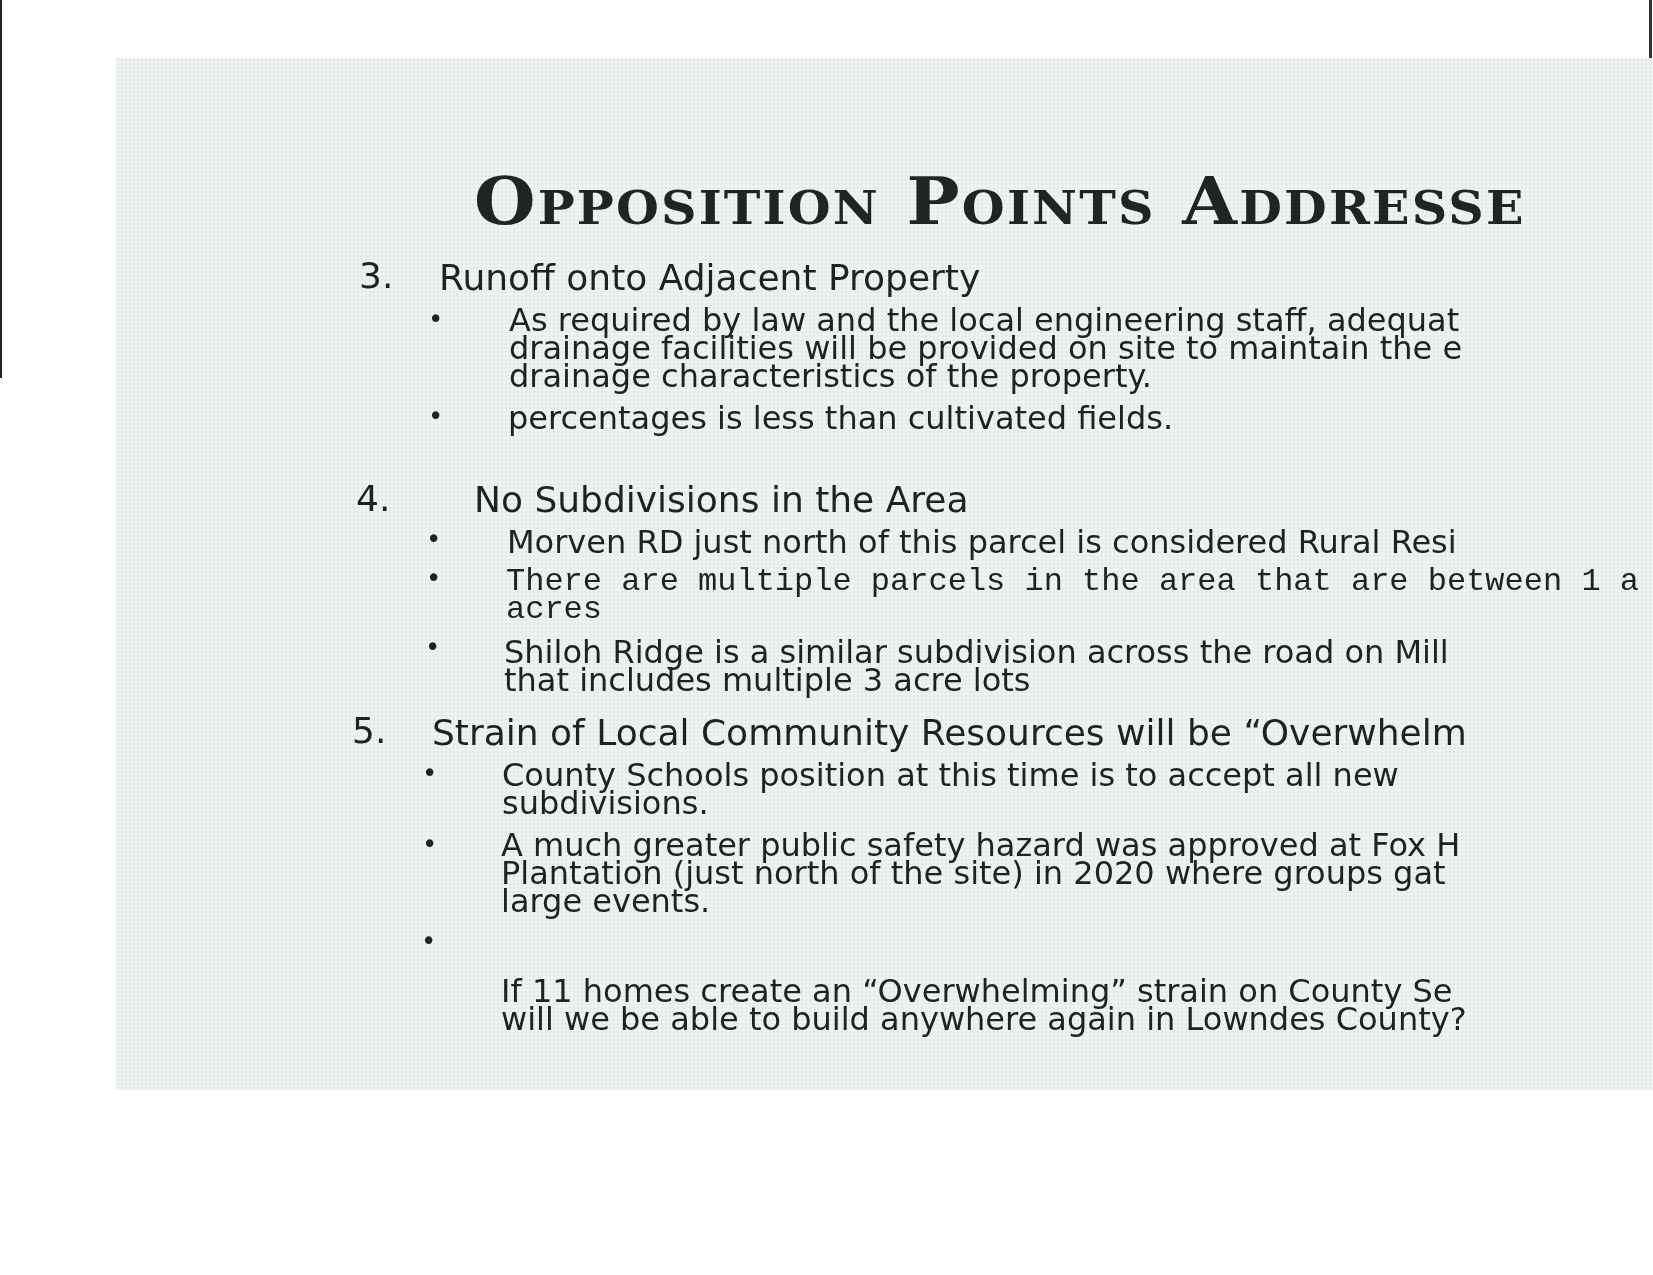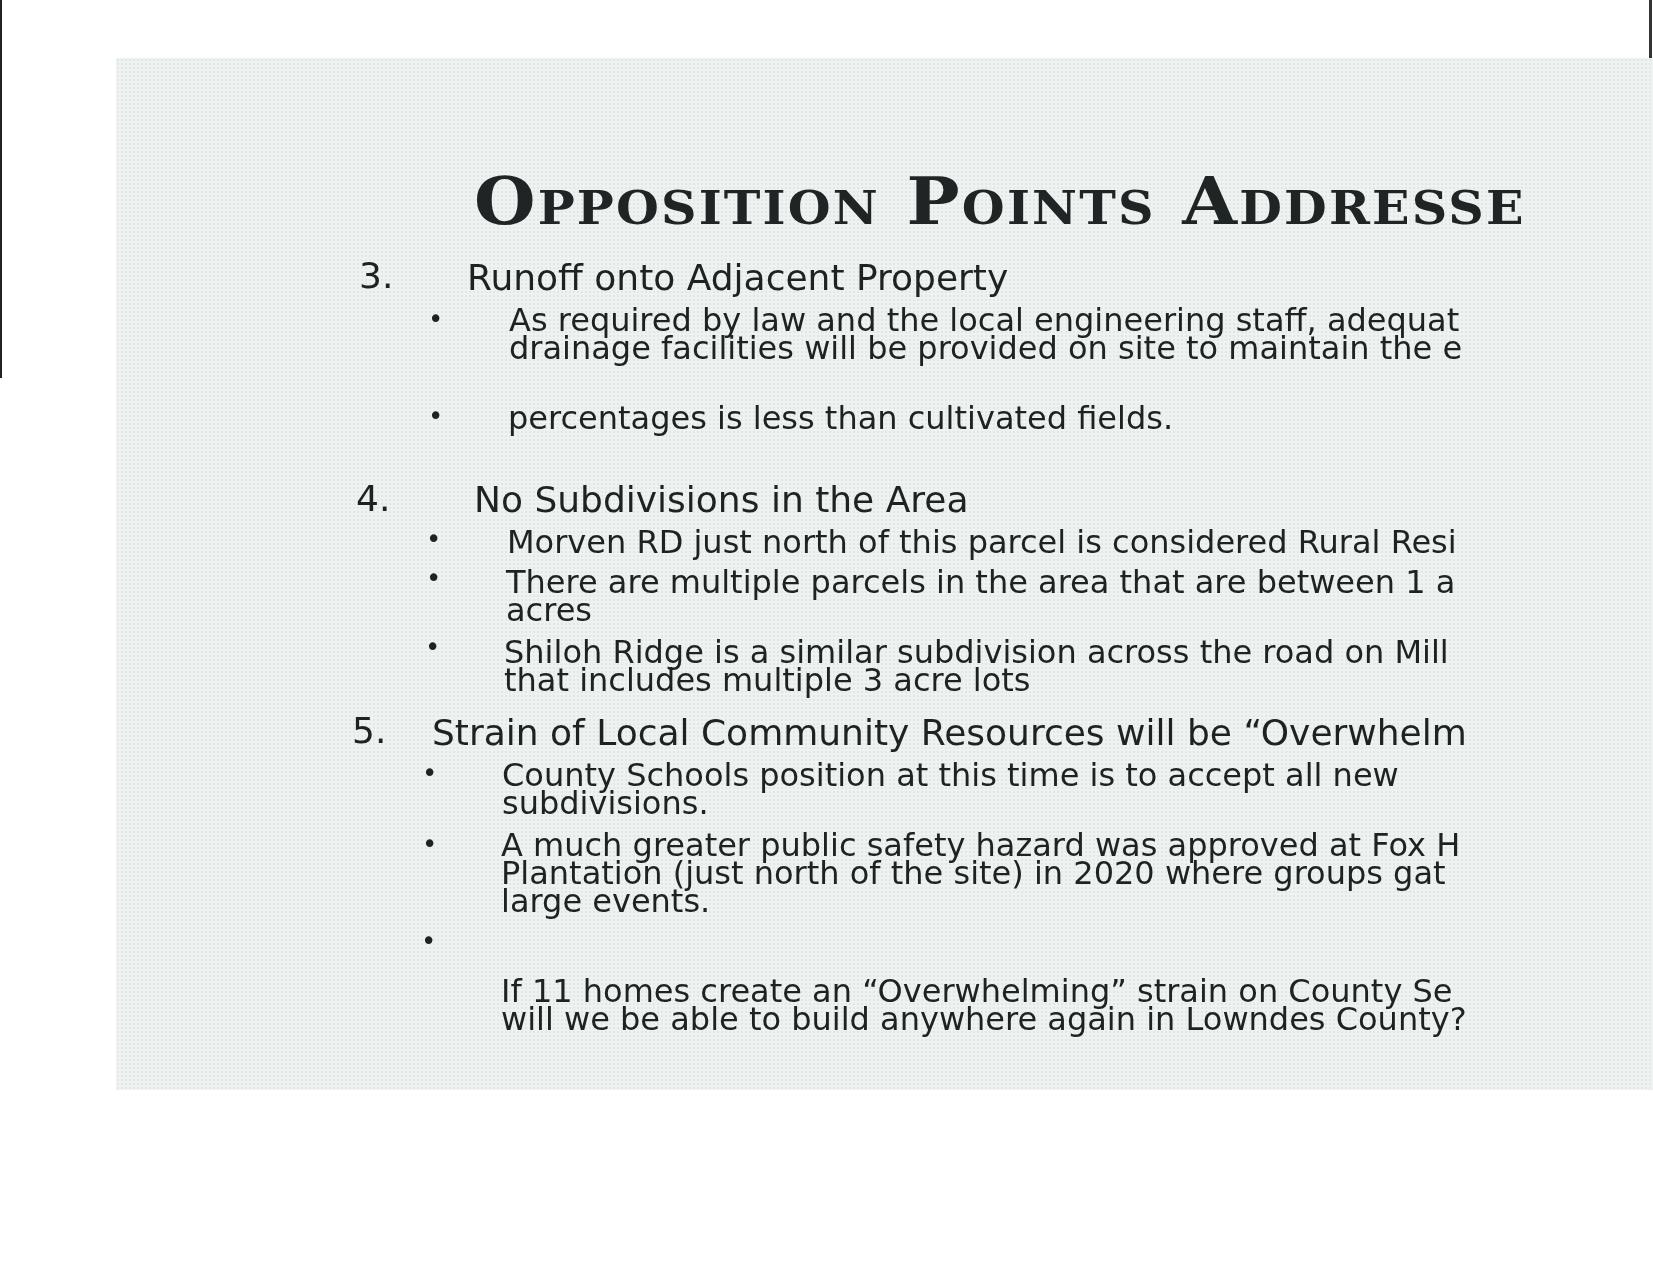--- a/index.html
+++ b/index.html
@@ -49,45 +49,46 @@
 
 <div class="edge-left"></div>
 <div class="edge-right"></div>
 
 <div class="slide">
 
   <div class="title">Opposition Points Addresse</div>
 
   <div class="section">
     <div class="sec-num" style="left:243px; top:200px;">3.</div>
-    <div class="sec-head" style="left:323px; top:202px;margin-left:28px;">Runoff onto Adjacent Property</div>
+    <div class="sec-head" style="left:323px; top:202px;">Runoff onto Adjacent Property</div>
 
     <div class="bullet-dot" style="left:312px; top:248px;">•</div>
     <div class="bullet-text" style="left:393px; top:248px;">
       <span>As required by law and the local engineering staff, adequat</span>
       <span>drainage facilities will be provided on site to maintain the e</span>
+      <span>drainage characteristics of the property.</span>
     </div>
 
     <div class="bullet-dot" style="left:312px; top:345px;">•</div>
     <div class="bullet-text" style="left:392px; top:346px;">
       <span>percentages is less than cultivated fields.</span>
     </div>
   </div>
 
   <div class="section">
     <div class="sec-num" style="left:240px; top:423px;">4.</div>
     <div class="sec-head" style="left:320px; top:424px;margin-left:38px;">No Subdivisions in the Area</div>
 
     <div class="bullet-dot" style="left:310px; top:468px;">•</div>
     <div class="bullet-text" style="left:391px; top:470px;">
       <span>Morven RD just north of this parcel is considered Rural Resi</span>
     </div>
 
     <div class="bullet-dot" style="left:310px; top:507px;">•</div>
-    <div class="bullet-text" style="left:390px; top:510px;">
+    <div class="bullet-text" style="left:390px; top:510px;font-family:Liberation Mono, monospace;">
       <span>There are multiple parcels in the area that are between 1 a</span>
       <span>acres</span>
     </div>
 
     <div class="bullet-dot" style="left:309px; top:576px;">•</div>
     <div class="bullet-text" style="left:388px; top:580px;">
       <span>Shiloh Ridge is a similar subdivision across the road on Mill</span>
       <span>that includes multiple 3 acre lots</span>
     </div>
   </div>

